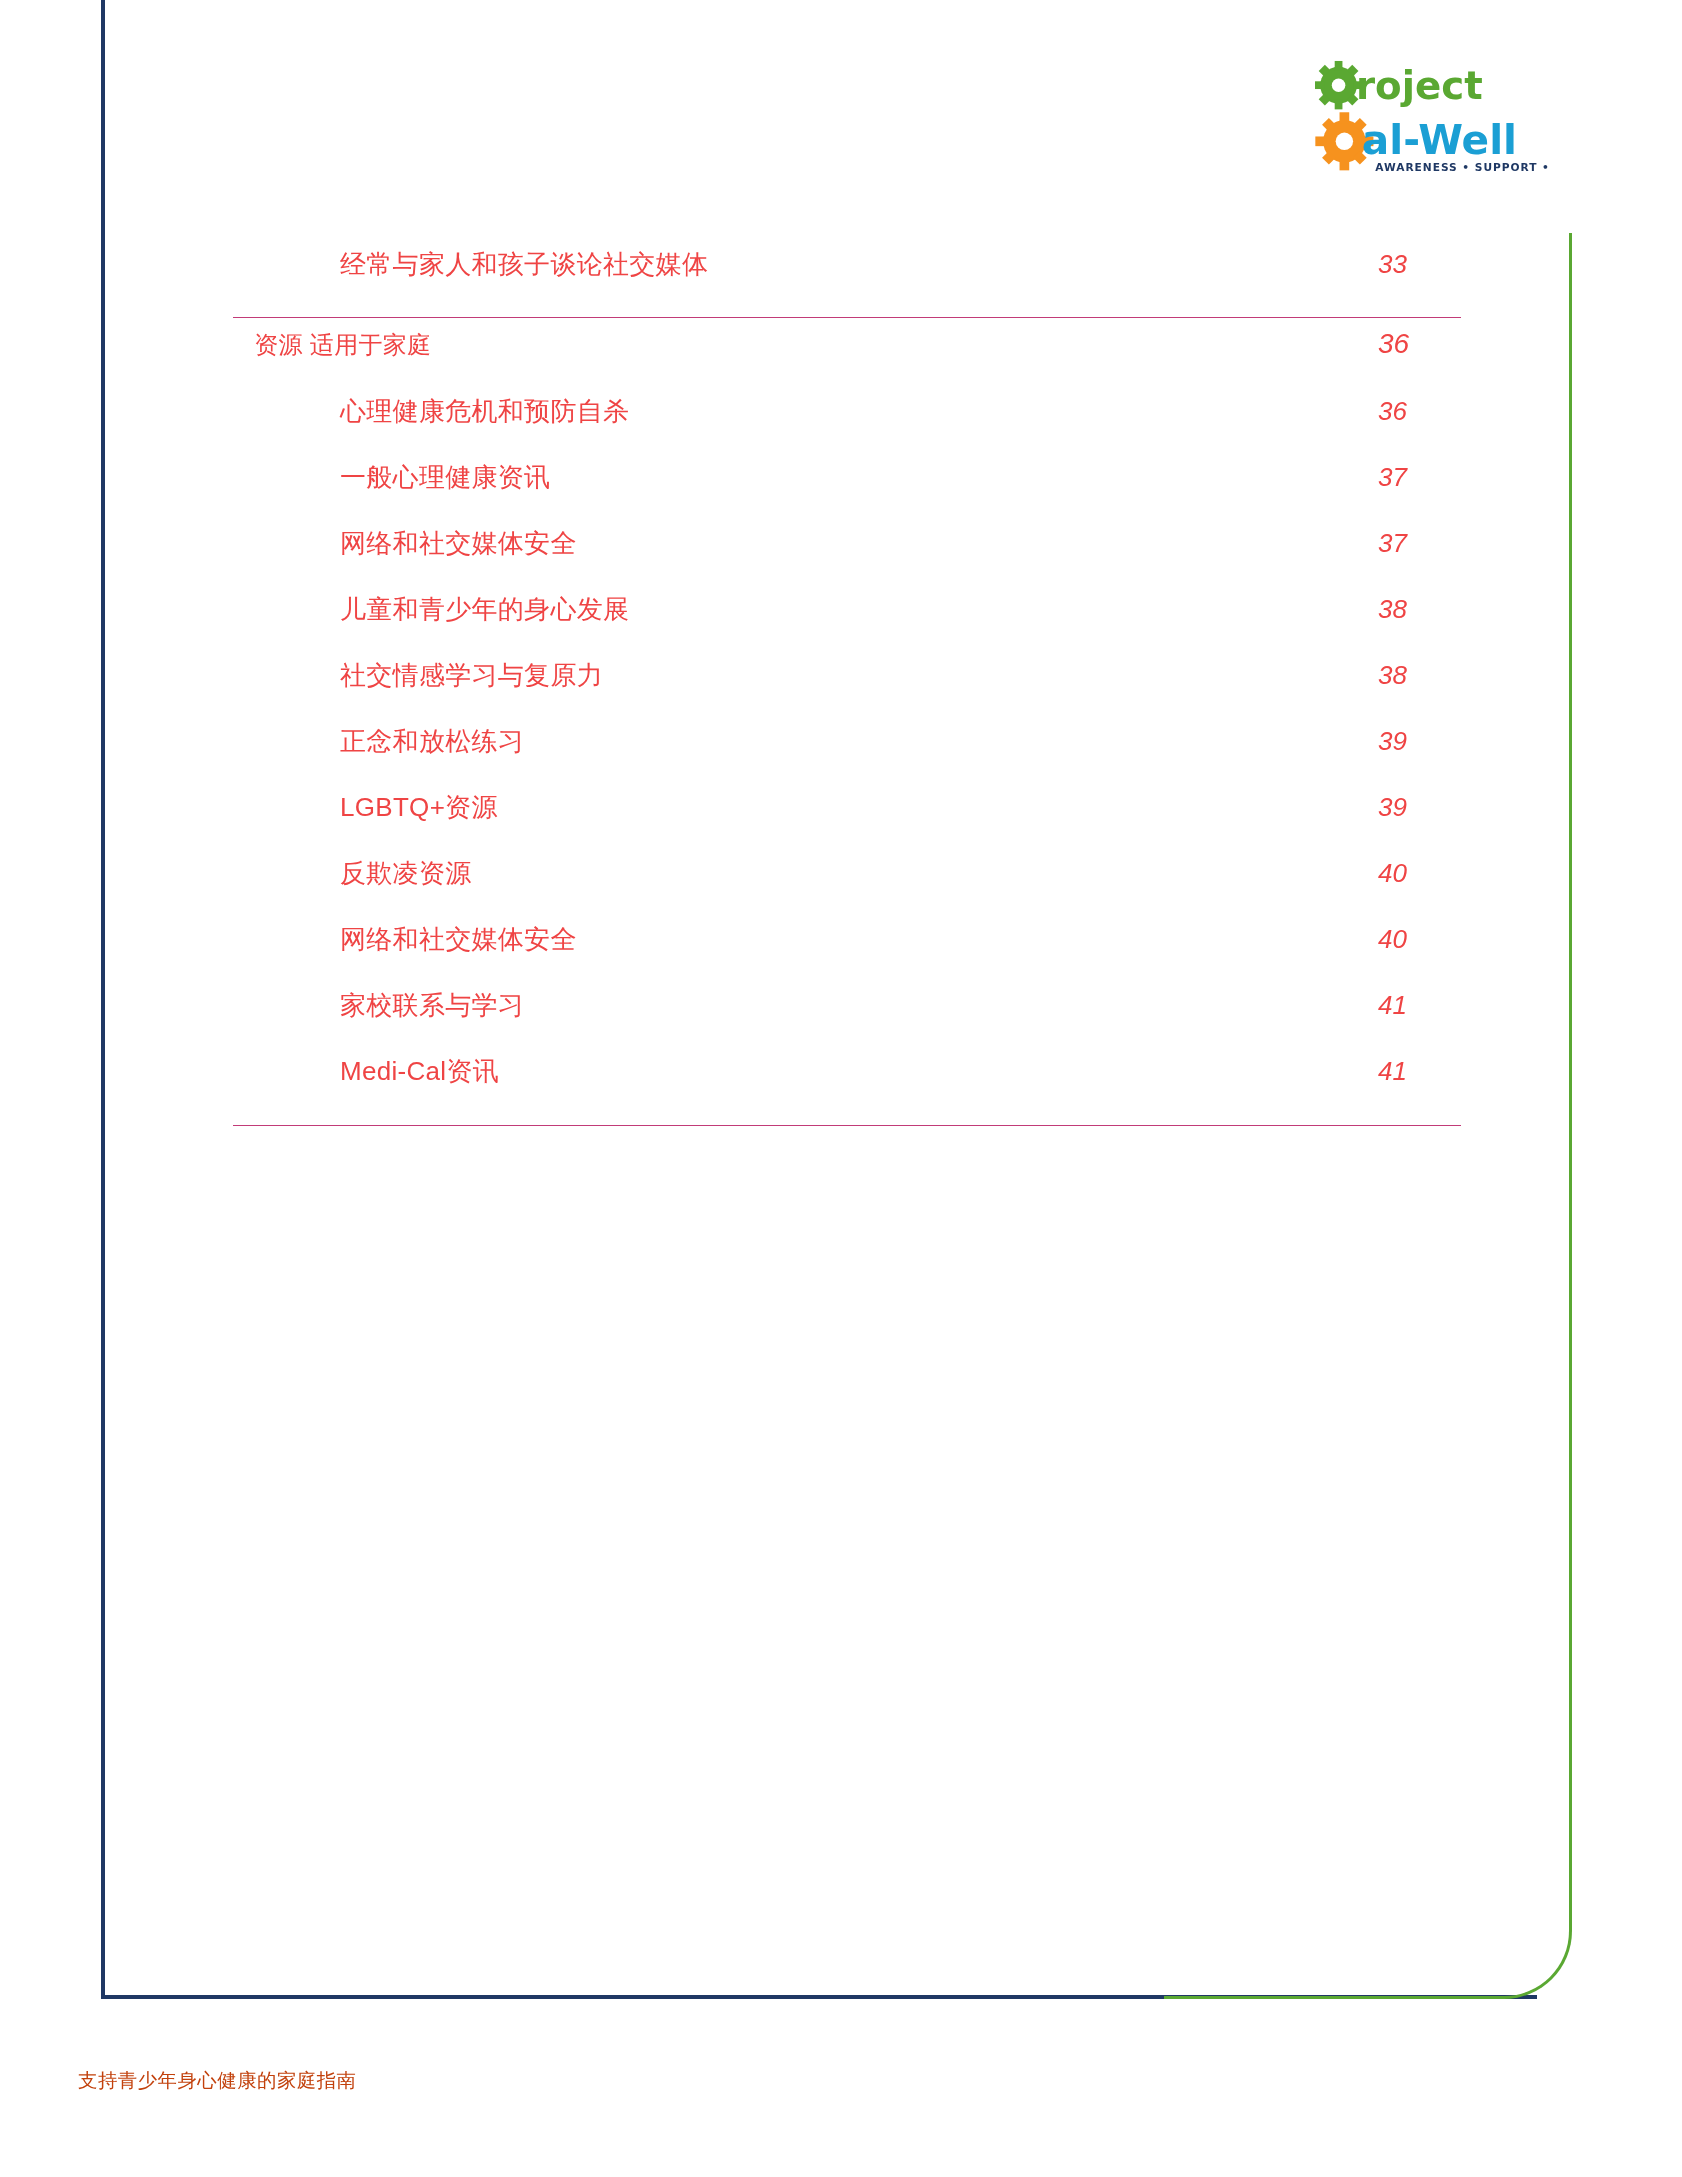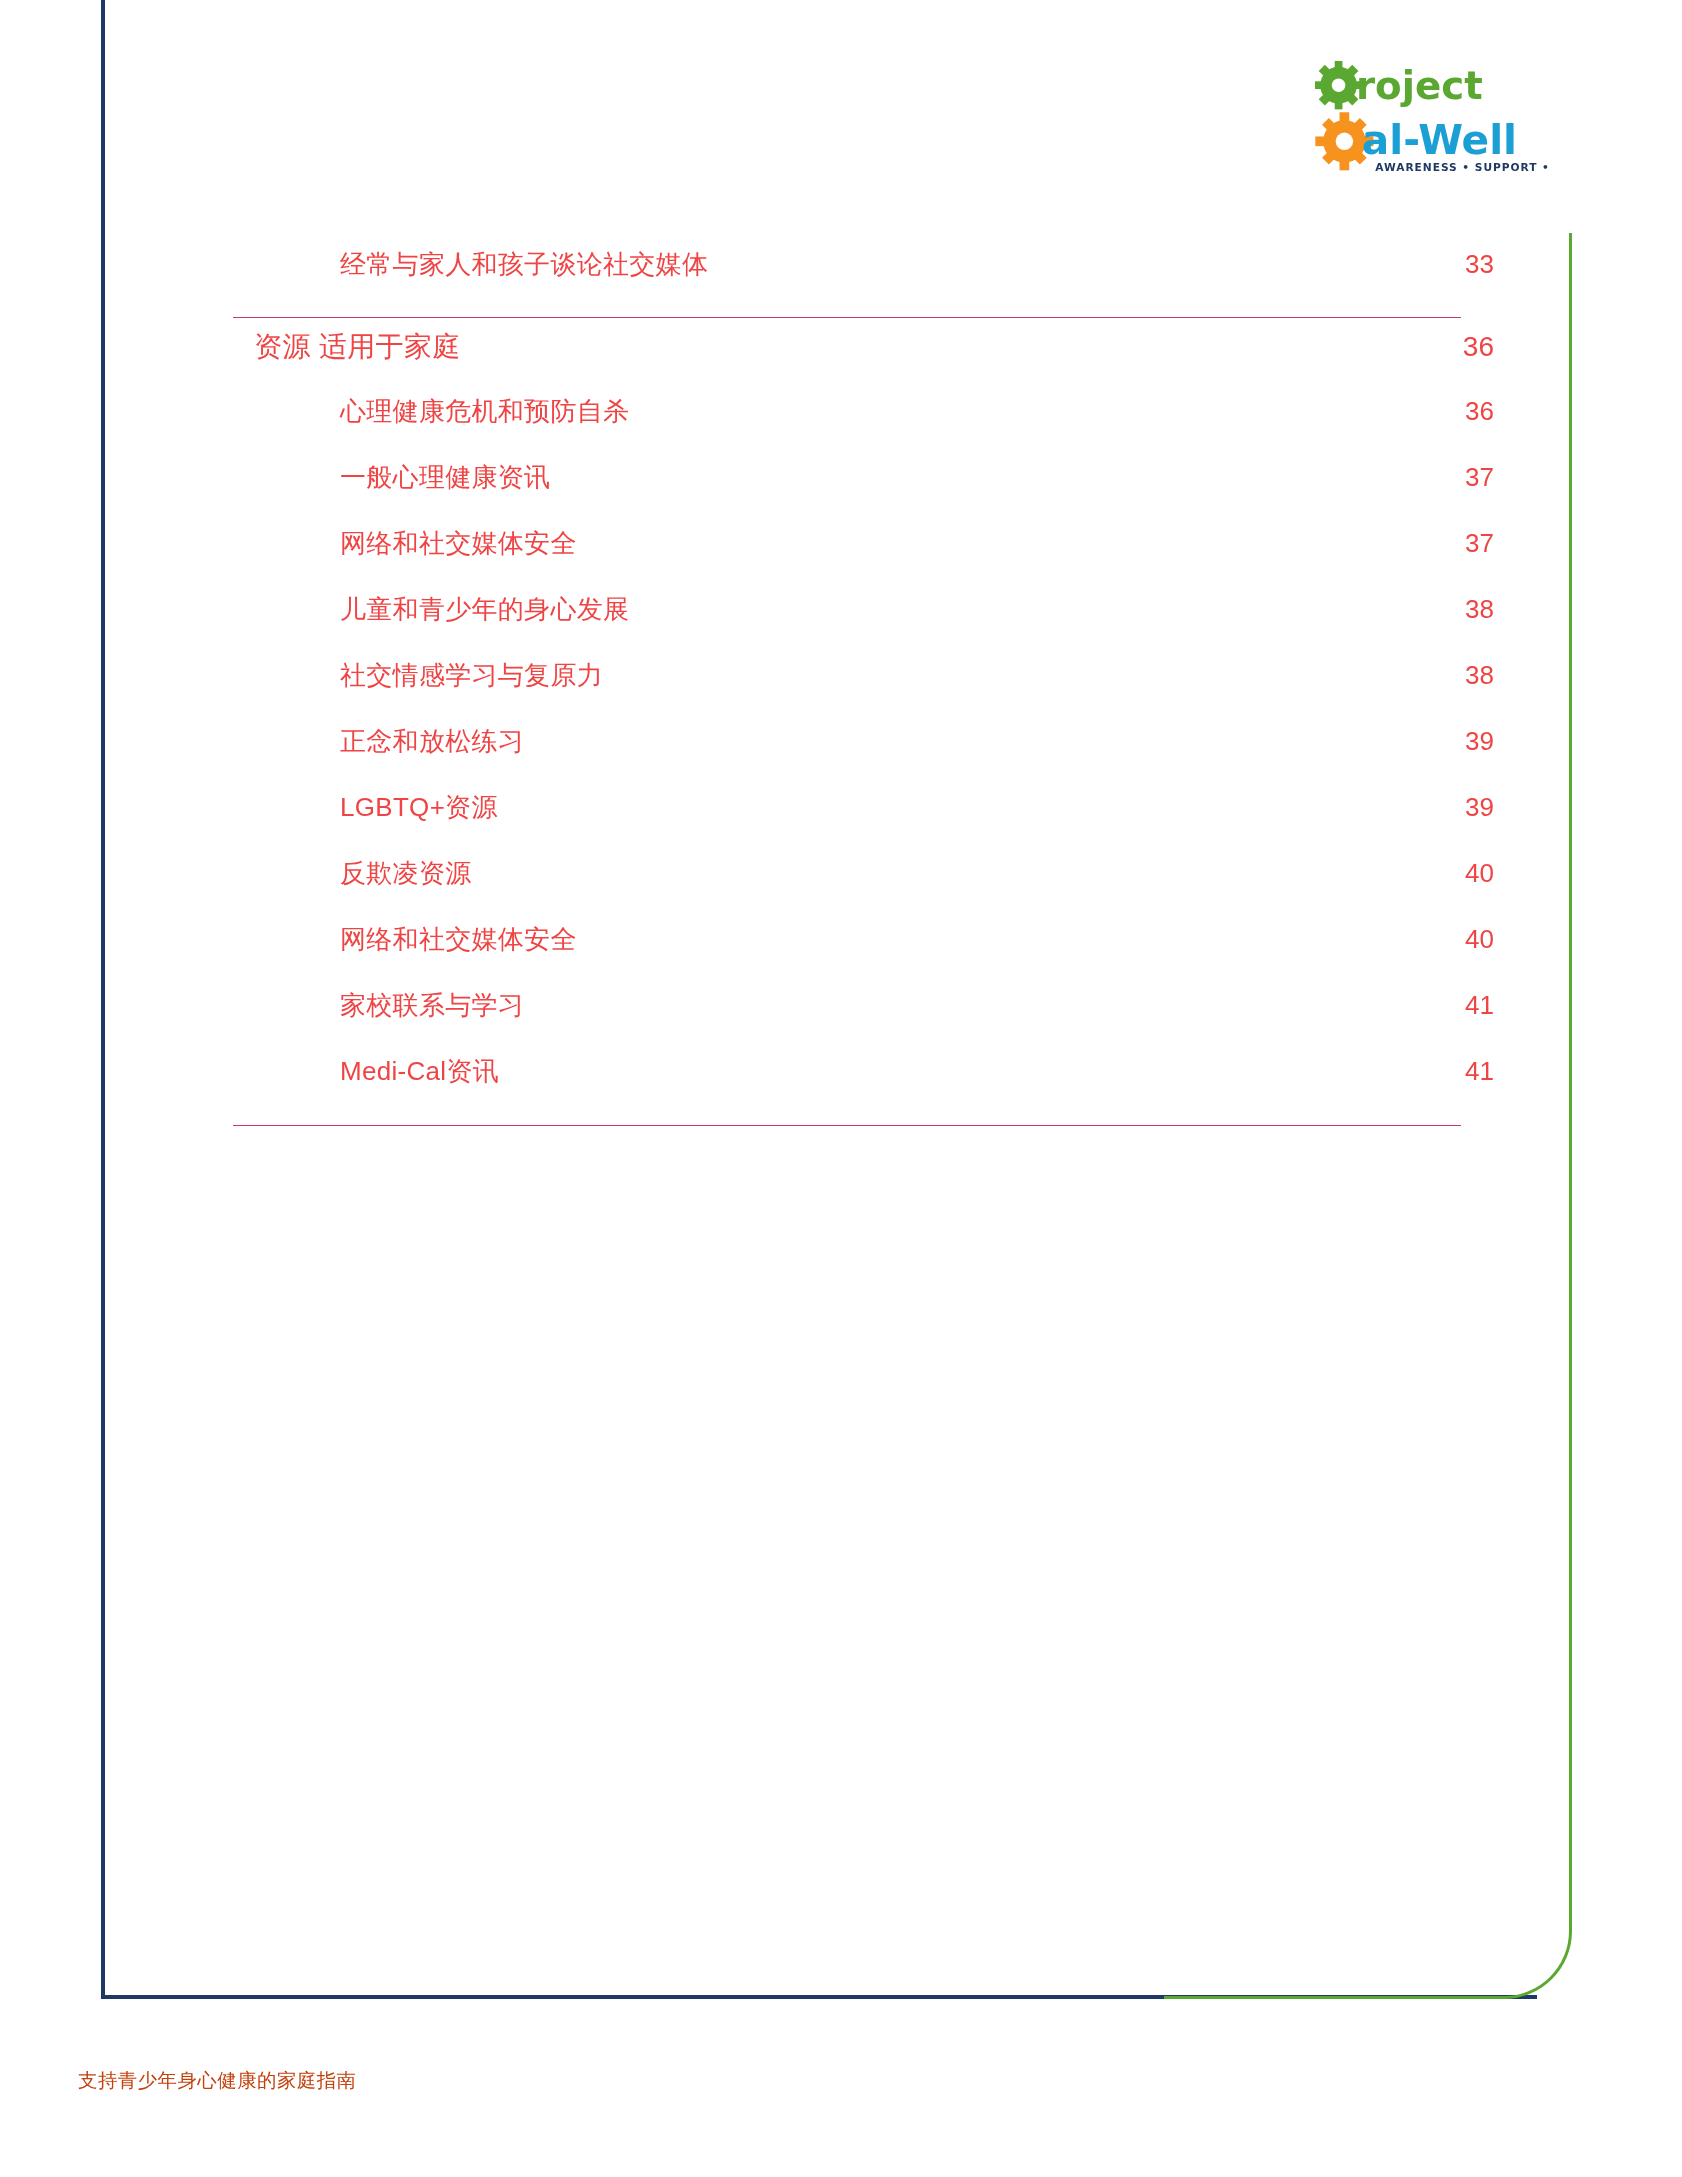--- a/index.html
+++ b/index.html
@@ -69,26 +69,27 @@
     height: 66px;
     color: #ef4444;
   }
   .toc-row .label {
     font-size: 26px;
     letter-spacing: 0.3px;
   }
   .toc-row .page {
     font-size: 26px;
     width: 116px;
-    text-align: right;
+    text-align: left;
     margin-left: 19.4px;
+    font-style: italic;
   }
   .toc-row.level-1 .label {
     padding-left: 21.3px;
-    font-size: 28px;
+    font-size: 24px;
   }
   .toc-row.level-1 .page {
     font-size: 28px;
   }
   .toc-row.level-2 .label {
     padding-left: 107px;
   }
   .toc-row.level-2 .page {
     font-size: 26px;
   }

